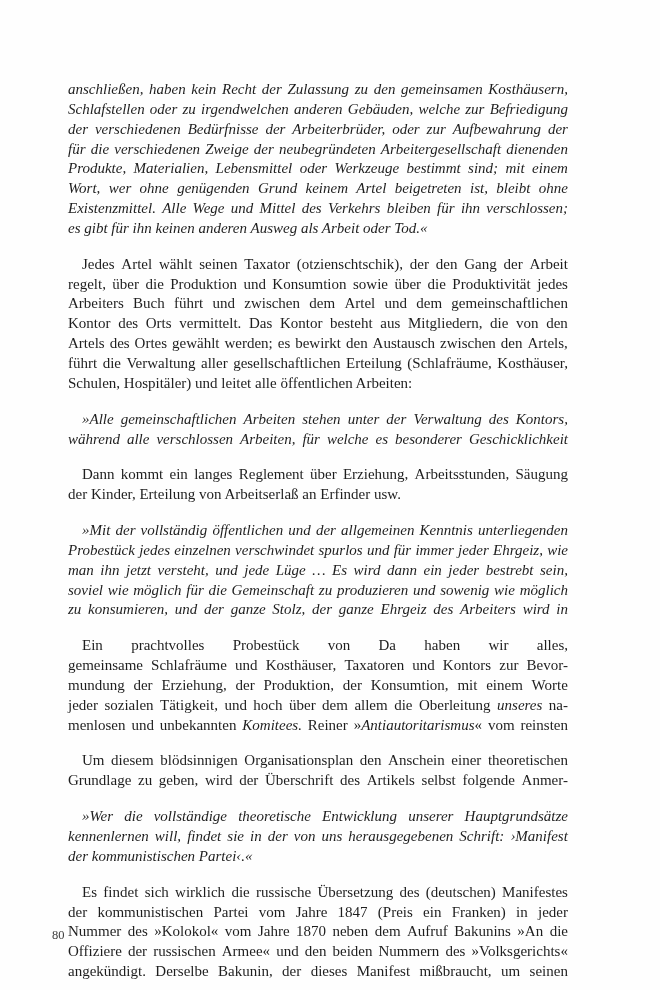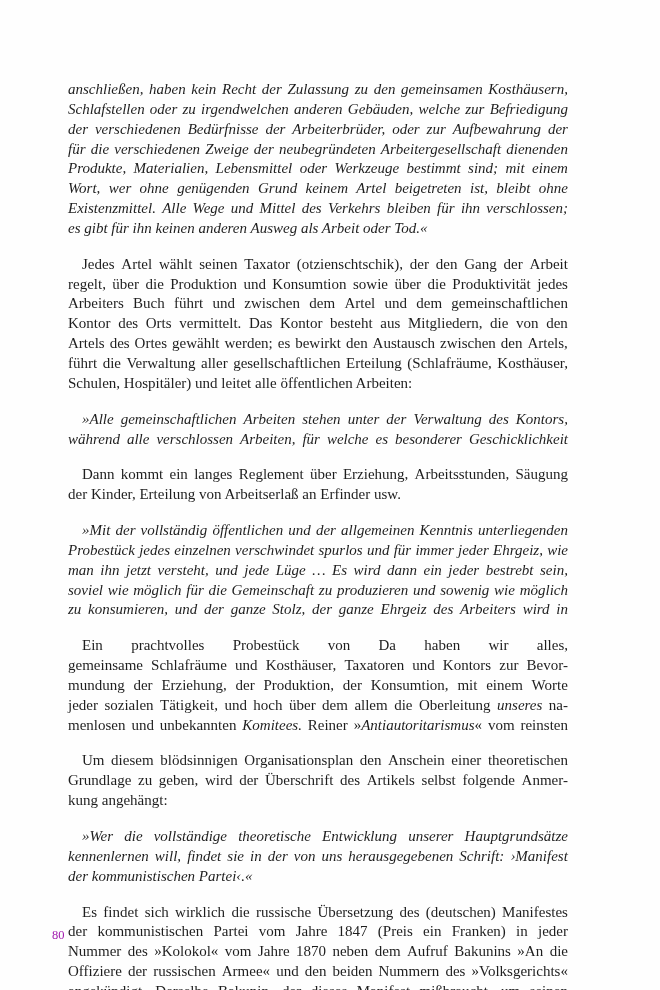--- a/index.html
+++ b/index.html
@@ -32,21 +32,21 @@
     flex-wrap: nowrap;
   }
   .line.indent { padding-left: 14px; }
   .it { font-style: italic; }
   .w { display: inline-block; }
   .page-number {
     position: absolute;
     left: 52px; top: 928px;
     font-size: 12.5px;
     line-height: 14px;
-    color: #a21caf;
+    color: #404040;
   }
 </style>
 </head>
 <body>
 
 <div class="page" style="background: rgb(254, 254, 254); color: rgb(30, 30, 30);">
   <div class="text-block" id="text-block">
       <div class="para">
         <div class="line just">
           <span class="w it">anschließen,</span>
@@ -396,21 +396,20 @@
           <span class="w">geben,</span>
           <span class="w">wird</span>
           <span class="w">der</span>
           <span class="w">Überschrift</span>
           <span class="w">des</span>
           <span class="w">Artikels</span>
           <span class="w">selbst</span>
           <span class="w">folgende</span>
           <span class="w">Anmer-</span>
         </div>
-        <div class="line"><span>kung angehängt:</span></div>
       </div>
       <div class="para">
         <div class="line just indent">
           <span class="w it">»Wer</span>
           <span class="w it">die</span>
           <span class="w it">vollständige</span>
           <span class="w it">theoretische</span>
           <span class="w it">Entwicklung</span>
           <span class="w it">unserer</span>
           <span class="w it">Hauptgrundsätze</span>

